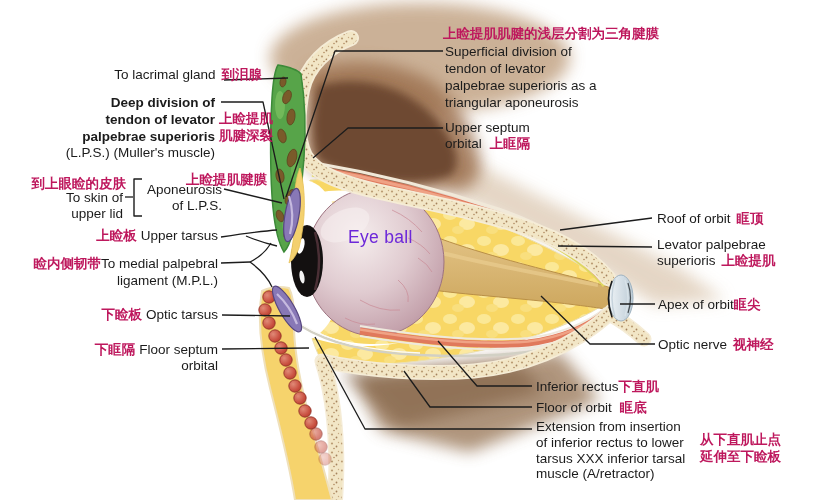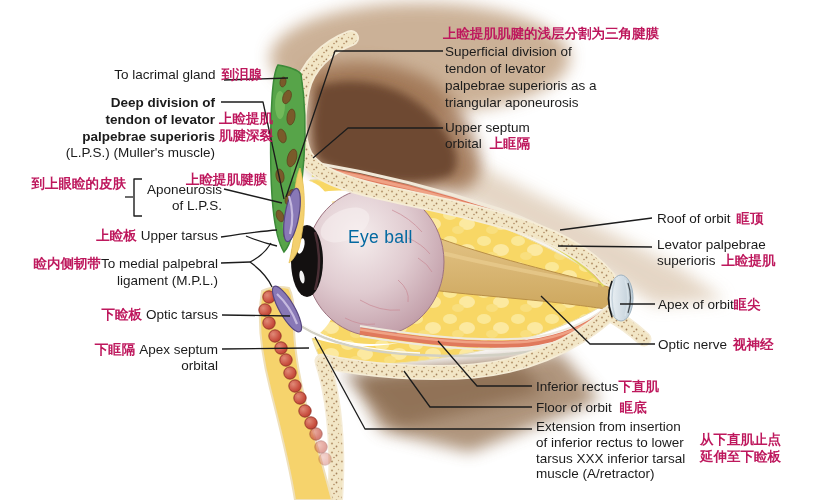--- a/index.html
+++ b/index.html
@@ -6,21 +6,21 @@
   #stage{position:relative;width:817px;height:500px;background:#fff;overflow:hidden;
          font-family:"Liberation Sans","DejaVu Sans",sans-serif;}
   #art{position:absolute;left:0;top:0;}
   .lbl{position:absolute;font-size:13.5px;line-height:16px;color:#1b1b1b;white-space:nowrap;}
   .lbl .ln{display:block;}
   .r{text-align:right;}
   .zh{color:#be185d;font-weight:bold;font-size:13.5px;}
   .row{display:flex;align-items:baseline;}
   .g4{margin-left:4px;} .g6{margin-left:6px;} .g8{margin-left:8px;}
   .lh17{line-height:17px;} .lh16{line-height:15.8px;}
-  #lbl-eyeball{font-size:17.5px;color:#0369a1;letter-spacing:.3px;}
+  #lbl-eyeball{font-size:17.5px;color:#6d28d9;letter-spacing:.3px;}
 </style>
 </head>
 <body>
 
 <div id="stage">
 
 <svg id="art" width="817" height="500" viewBox="0 0 817 500">
   <defs>
     <pattern id="stip" width="10" height="9" patternUnits="userSpaceOnUse">
       <rect width="10" height="9" fill="#f2e6c6"></rect>
@@ -222,20 +222,24 @@
 </div>
 <div class="lbl zh lh17" style="top:110px;left:219px;">
   <span class="ln">上睑提肌</span>
   <span class="ln">肌腱深裂</span>
 </div>
 <div class="lbl" style="top:145px;right:602px;">
   <span>(L.P.S.) (Muller's muscle)</span>
 </div>
 
 <div class="lbl zh" style="top:176px;right:691px;">到上眼睑的皮肤</div>
+<div class="lbl r" style="top:190px;right:694px;">
+  <span class="ln">To skin of</span>
+  <span class="ln">upper lid</span>
+</div>
 <div class="lbl zh" style="top:172px;left:186px;">上睑提肌腱膜</div>
 <div class="lbl r" style="top:182px;left:142px;width:80px;">
   <span class="ln">Aponeurosis</span>
   <span class="ln">of L.P.S.</span>
 </div>
 
 <div class="lbl row" style="top:228px;right:599px;">
   <span class="zh">上睑板</span>
   <span class="g4">Upper tarsus</span>
 </div>
@@ -244,21 +248,21 @@
   <span class="ln"><span class="zh">睑内侧韧带</span><span>To medial palpebral</span></span>
   <span class="ln">ligament (M.P.L.)</span>
 </div>
 
 <div class="lbl row" style="top:307px;right:599px;">
   <span class="zh">下睑板</span>
   <span class="g4">Optic tarsus</span>
 </div>
 
 <div class="lbl r" style="top:342px;right:599px;">
-  <span class="ln"><span class="zh" style="margin-right:4px;">下眶隔</span><span>Apex septum</span></span>
+  <span class="ln"><span class="zh" style="margin-right:4px;">下眶隔</span><span>Floor septum</span></span>
   <span class="ln">orbital</span>
 </div>
 
 <div class="lbl zh" style="top:26px;left:443px;">上睑提肌肌腱的浅层分割为三角腱膜</div>
 <div class="lbl lh17" style="top:43px;left:445px;">
   <span class="ln">Superficial division of</span>
   <span class="ln">tendon of levator</span>
   <span class="ln">palpebrae superioris as a</span>
   <span class="ln">triangular aponeurosis</span>
 </div>

